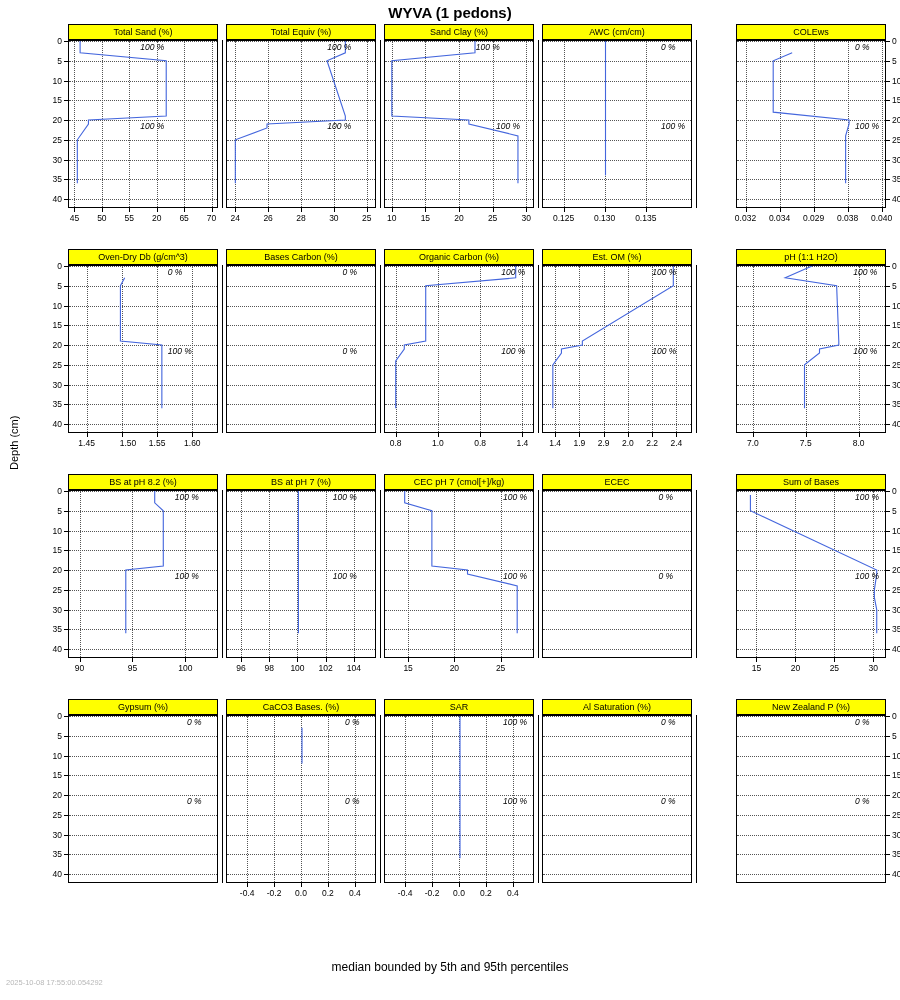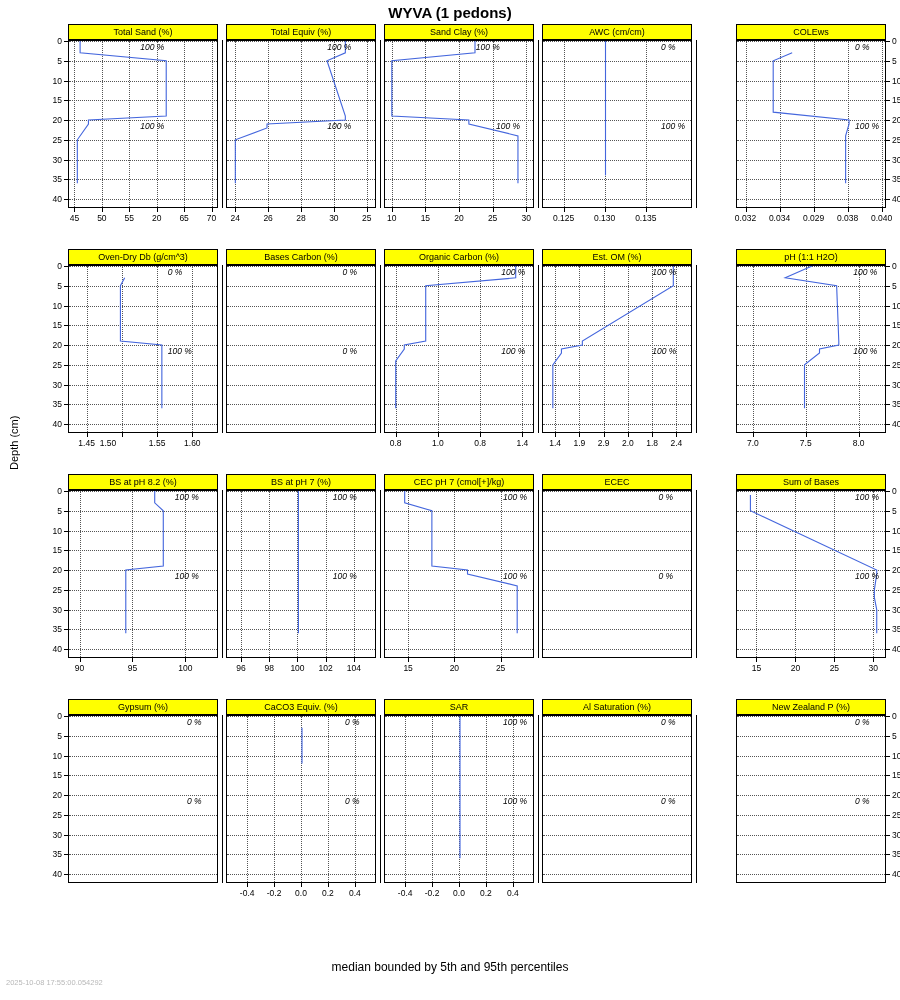--- a/index.html
+++ b/index.html
@@ -345,21 +345,21 @@
           <svg class="line" viewBox="0 0 148 166" preserveAspectRatio="none" width="148" height="166">
             <path d="M54.97,11.86 L50.74,19.76 L50.74,75.10 L91.62,79.05 L91.62,142.29" stroke="#4466dd"></path>
           </svg>
           <div class="pctlabel" style="left: 98.7px; top: 1.3px;">0 %</div>
           <div class="pctlabel" style="left: 98.7px; top: 80.4px;">100 %</div>
         </div>
         <div class="xaxis">
           <div class="xtick" style="left: 18.62px;"></div>
           <div class="xlab" style="left: 18.62px;">1.45</div>
           <div class="xtick" style="left: 53.86px;"></div>
-          <div class="xlab" style="left: 40px;">1.50</div>
+          <div class="xlab" style="left: 60px;">1.50</div>
           <div class="xtick" style="left: 89.1px;"></div>
           <div class="xlab" style="left: 89.1px;">1.55</div>
           <div class="xtick" style="left: 124.33px;"></div>
           <div class="xlab" style="left: 124.33px;">1.60</div>
         </div>
         <div class="yaxis-left">
           <div class="ytick" style="top: 1px;"></div>
           <div class="ylab" style="top: 1px;">0</div>
           <div class="ytick" style="top: 20.76px;"></div>
           <div class="ylab" style="top: 20.76px;">5</div>
@@ -456,21 +456,21 @@
         <div class="xaxis">
           <div class="xtick" style="left: 13.13px;"></div>
           <div class="xlab" style="left: 13.13px;">1.4</div>
           <div class="xtick" style="left: 37.39px;"></div>
           <div class="xlab" style="left: 37.39px;">1.9</div>
           <div class="xtick" style="left: 61.66px;"></div>
           <div class="xlab" style="left: 61.66px;">2.9</div>
           <div class="xtick" style="left: 85.92px;"></div>
           <div class="xlab" style="left: 85.92px;">2.0</div>
           <div class="xtick" style="left: 110.18px;"></div>
-          <div class="xlab" style="left: 110.18px;">1.8</div>
+          <div class="xlab" style="left: 110.18px;">2.2</div>
           <div class="xtick" style="left: 134.44px;"></div>
           <div class="xlab" style="left: 134.44px;">2.4</div>
         </div>
       </div>
       <div class="panel p4">
         <div class="strip">pH (1:1 H2O)</div>
         <div class="plot">
           <div class="vgrid" style="left: 15.86px;"></div>
           <div class="vgrid" style="left: 68.71px;"></div>
           <div class="vgrid" style="left: 121.57px;"></div>
@@ -747,21 +747,21 @@
           <div class="ylab" style="top: 99.81px;">25</div>
           <div class="ytick" style="top: 119.57px;"></div>
           <div class="ylab" style="top: 119.57px;">30</div>
           <div class="ytick" style="top: 139.33px;"></div>
           <div class="ylab" style="top: 139.33px;">35</div>
           <div class="ytick" style="top: 159.1px;"></div>
           <div class="ylab" style="top: 159.1px;">40</div>
         </div>
       </div>
       <div class="panel p1">
-        <div class="strip">CaCO3 Equiv. (%)</div>
+        <div class="strip">CaCO3 Bases. (%)</div>
         <div class="plot">
           <div class="vgrid" style="left: 20.18px;"></div>
           <div class="vgrid" style="left: 47.09px;"></div>
           <div class="vgrid" style="left: 74px;"></div>
           <div class="vgrid" style="left: 100.91px;"></div>
           <div class="vgrid" style="left: 127.82px;"></div>
           <div class="hgrid" style="top: 0px;"></div>
           <div class="hgrid" style="top: 19.76px;"></div>
           <div class="hgrid" style="top: 39.52px;"></div>
           <div class="hgrid" style="top: 59.29px;"></div>

